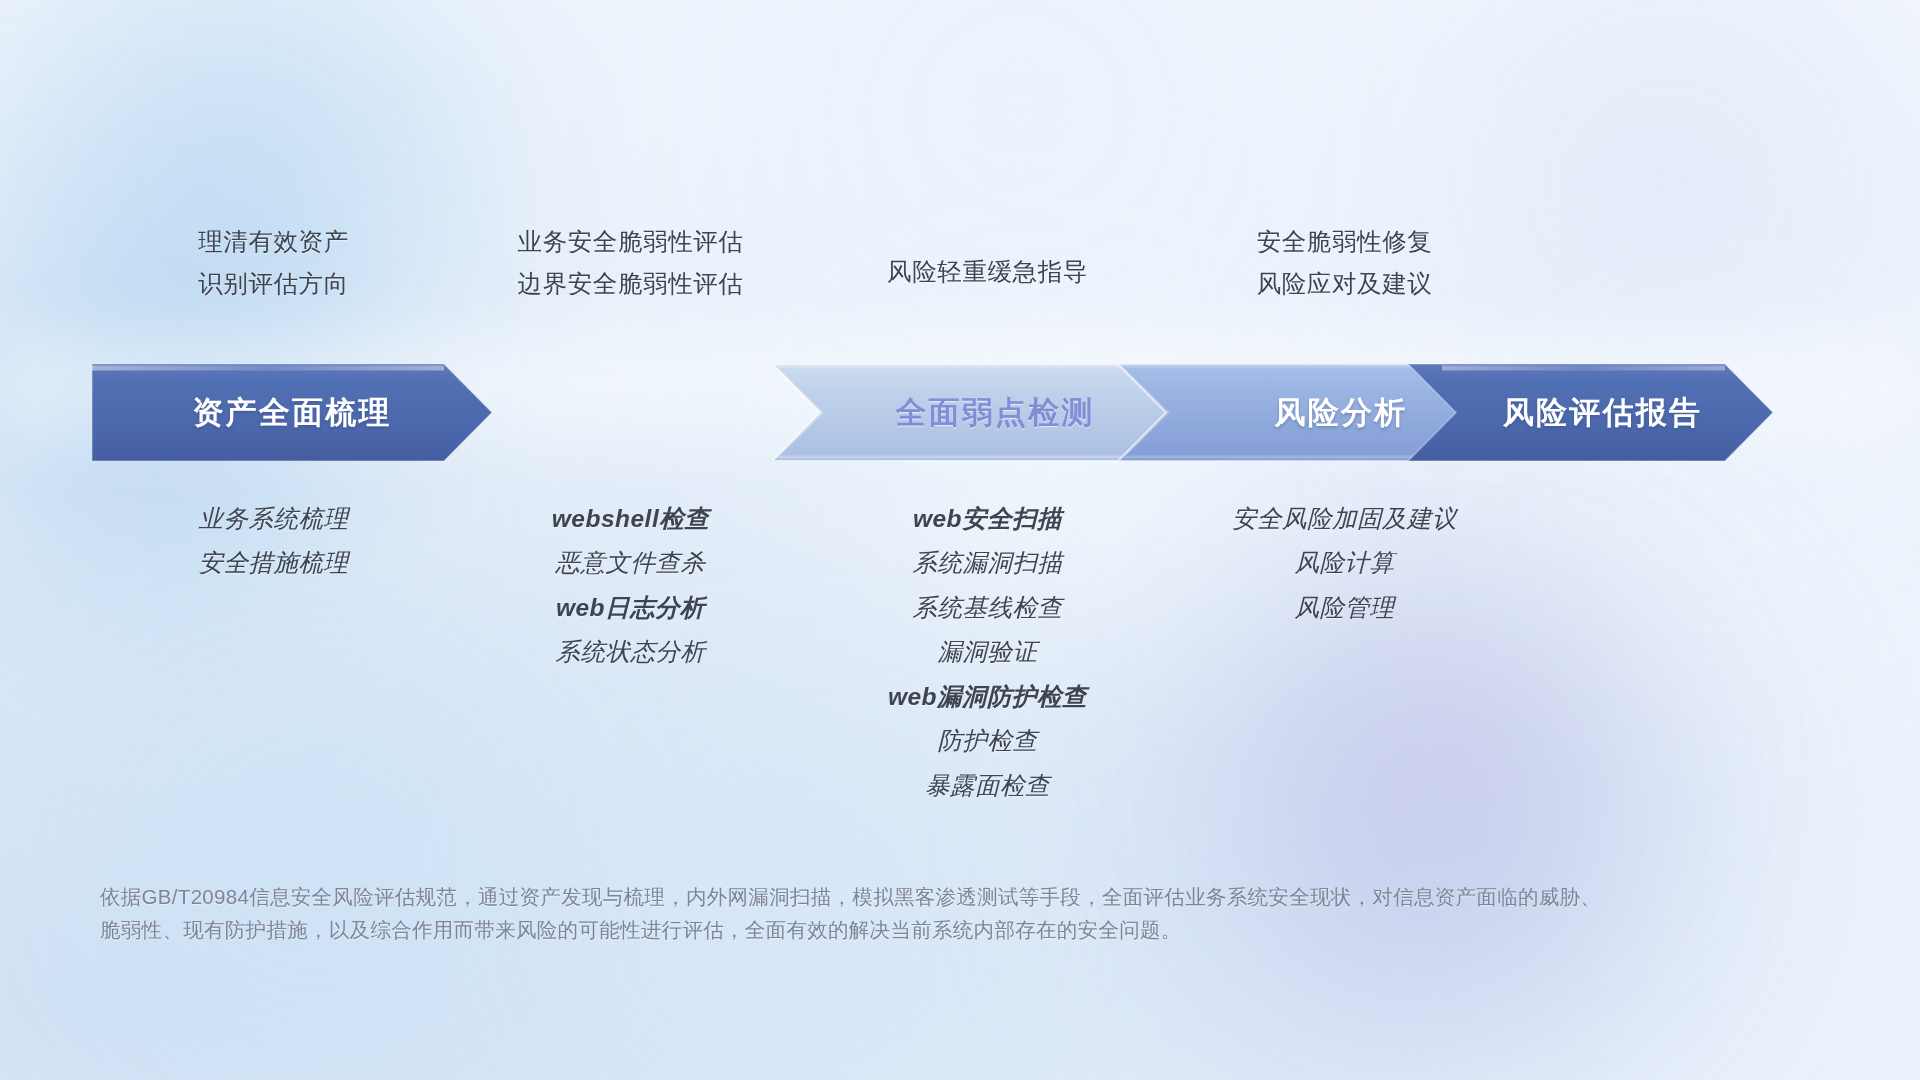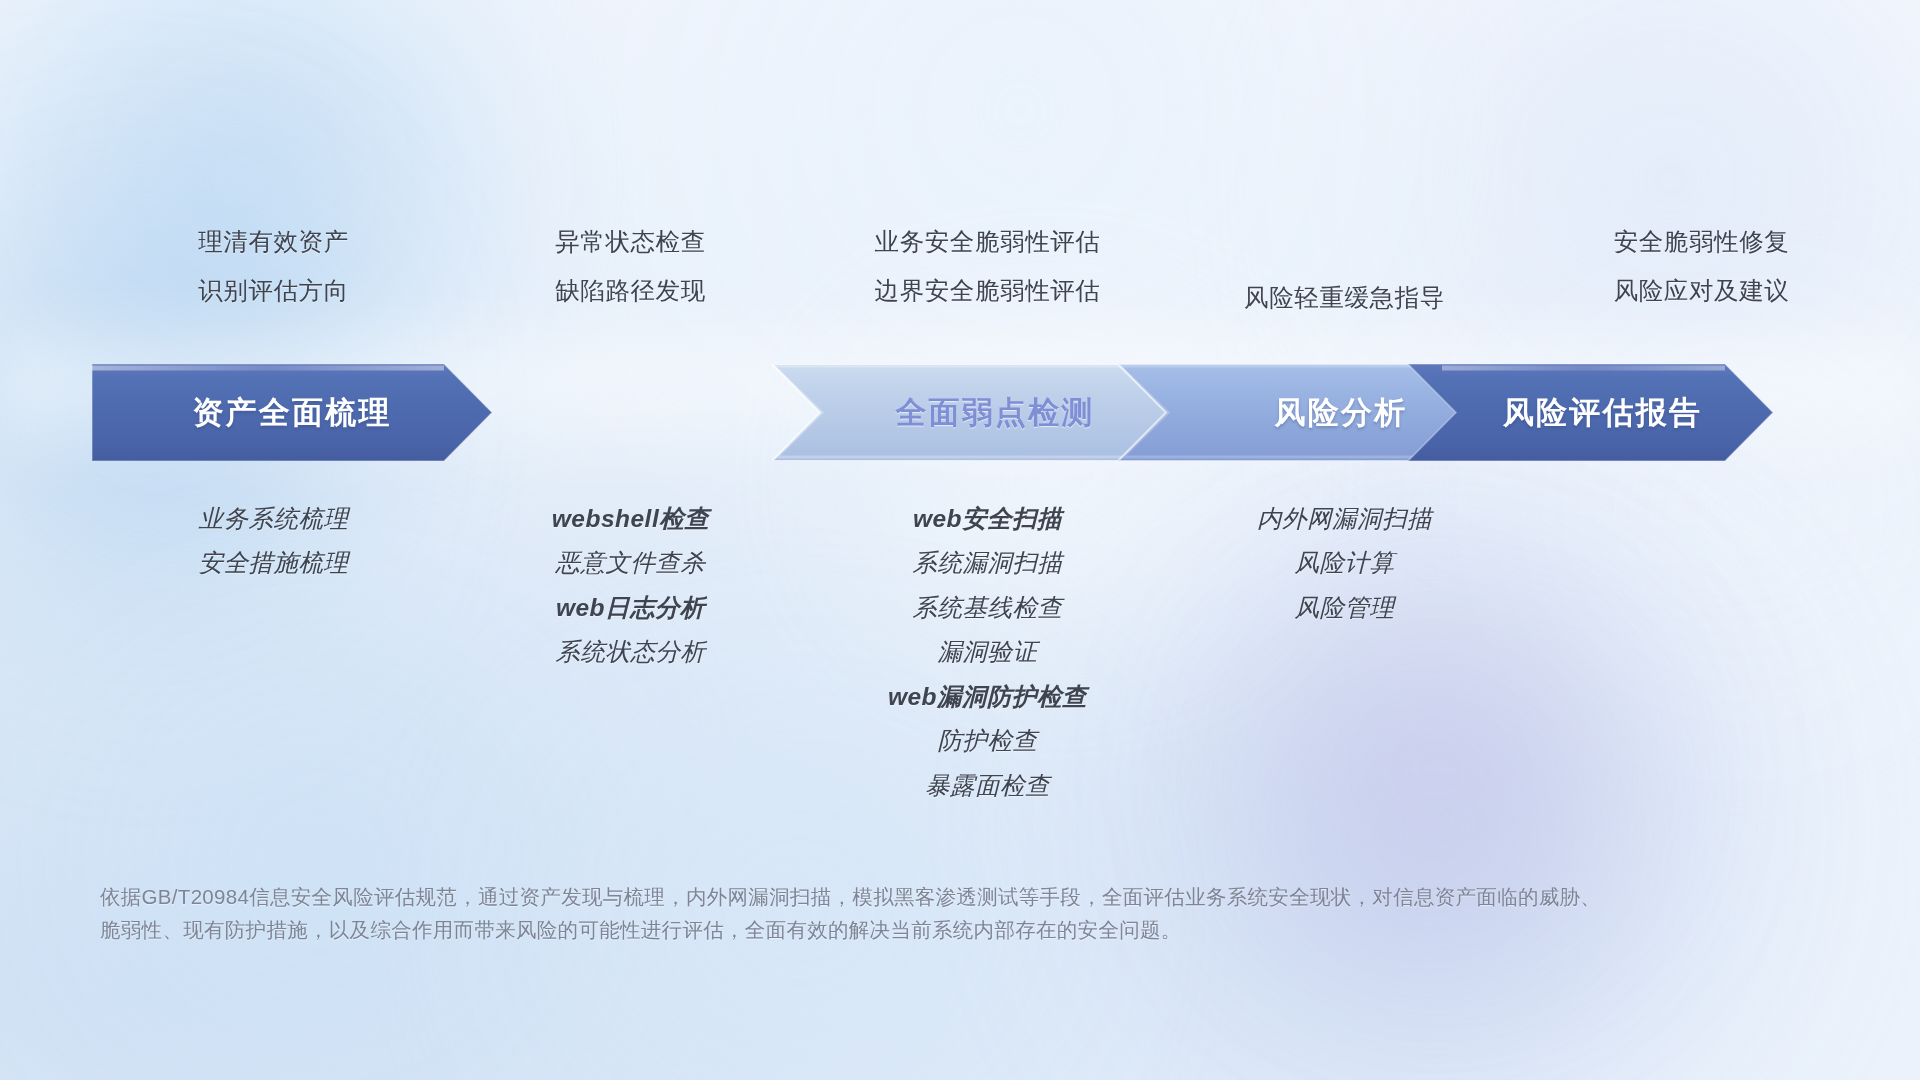--- a/index.html
+++ b/index.html
@@ -47,21 +47,21 @@
     position:absolute; inset:0;
     background:radial-gradient(120% 120% at 50% 48%, rgba(255,255,255,0) 55%, rgba(255,255,255,.35) 100%);
   }
 
   
   #stage{ position:absolute; inset:0; }
 
   
   .topnotes{ position:absolute; left:95px; right:40px; top:228px; height:110px;
              display:grid; grid-template-columns:repeat(5,1fr); }
-  .topcol{ display:flex; flex-direction:column; align-items:center; gap:21px; }
+  .topcol{ display:flex; flex-direction:column; align-items:center; gap:14px; }
   .note{
     font-size:24.5px; color:#3e4450; letter-spacing:.6px;
     white-space:nowrap; line-height:1.15;
     text-shadow:0 1px 1px rgba(255,255,255,.55);
   }
 
   
   #band{ position:absolute; left:92px; top:364px; width:1745px; height:97px; }
   .chev{
     position:absolute; top:0; height:97px;
@@ -112,28 +112,24 @@
 </div>
 
 <div id="stage">
 
   <div class="topnotes">
     <div class="topcol">
       <div class="note">理清有效资产</div>
       <div class="note">识别评估方向</div>
     </div>
     <div class="topcol">
-      <div class="note">异常状态检查</div>
-      <div class="note">缺陷路径发现</div>
-    </div>
-    <div class="topcol">
       <div class="note">业务安全脆弱性评估</div>
       <div class="note">边界安全脆弱性评估</div>
     </div>
-    <div class="topcol" style="justify-content:center;padding-top:30px">
+    <div class="topcol" style="justify-content:flex-start;padding-top:30px">
       <div class="note">风险轻重缓急指导</div>
     </div>
     <div class="topcol">
       <div class="note">安全脆弱性修复</div>
       <div class="note">风险应对及建议</div>
     </div>
   </div>
 
   <div id="band">
 
@@ -241,21 +237,21 @@
       <div class="bnote em">web安全扫描</div>
       <div class="bnote">系统漏洞扫描</div>
       <div class="bnote">系统基线检查</div>
       <div class="bnote">漏洞验证</div>
       <div class="bnote em">web漏洞防护检查</div>
       <div class="bnote">防护检查</div>
       <div class="bnote">暴露面检查</div>
     </div>
 
     <div class="botcol">
-      <div class="bnote">内外网漏洞扫描</div>
+      <div class="bnote">安全风险加固及建议</div>
       <div class="bnote">风险计算</div>
       <div class="bnote">风险管理</div>
     </div>
 
   </div>
 
   <div id="footer">依据GB/T20984信息安全风险评估规范，通过资产发现与梳理，内外网漏洞扫描，模拟黑客渗透测试等手段，全面评估业务系统安全现状，对信息资产面临的威胁、脆弱性、现有防护措施，以及综合作用而带来风险的可能性进行评估，全面有效的解决当前系统内部存在的安全问题。</div>
 
 </div>
 

